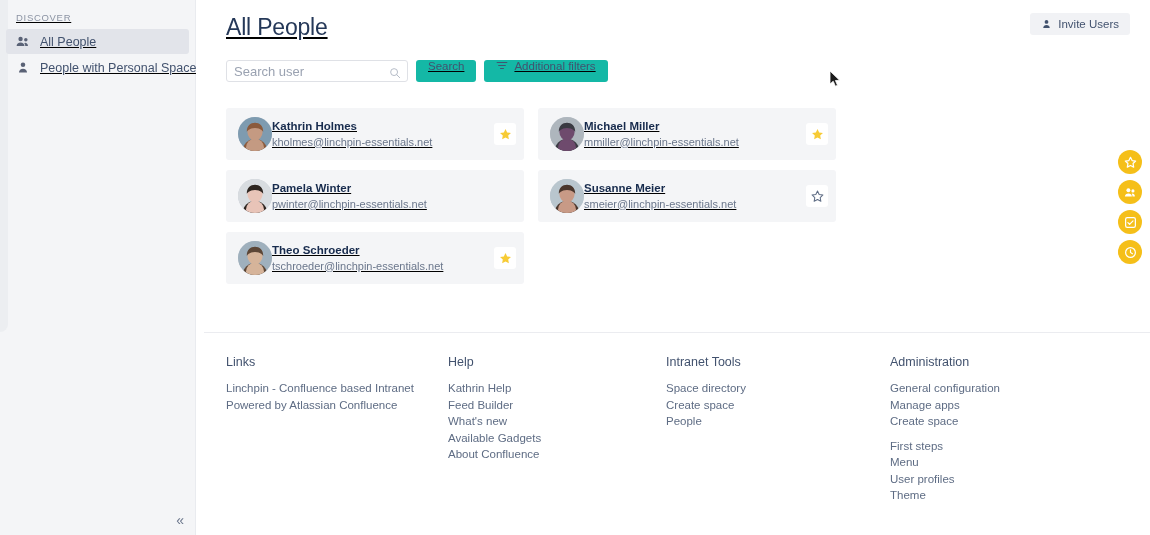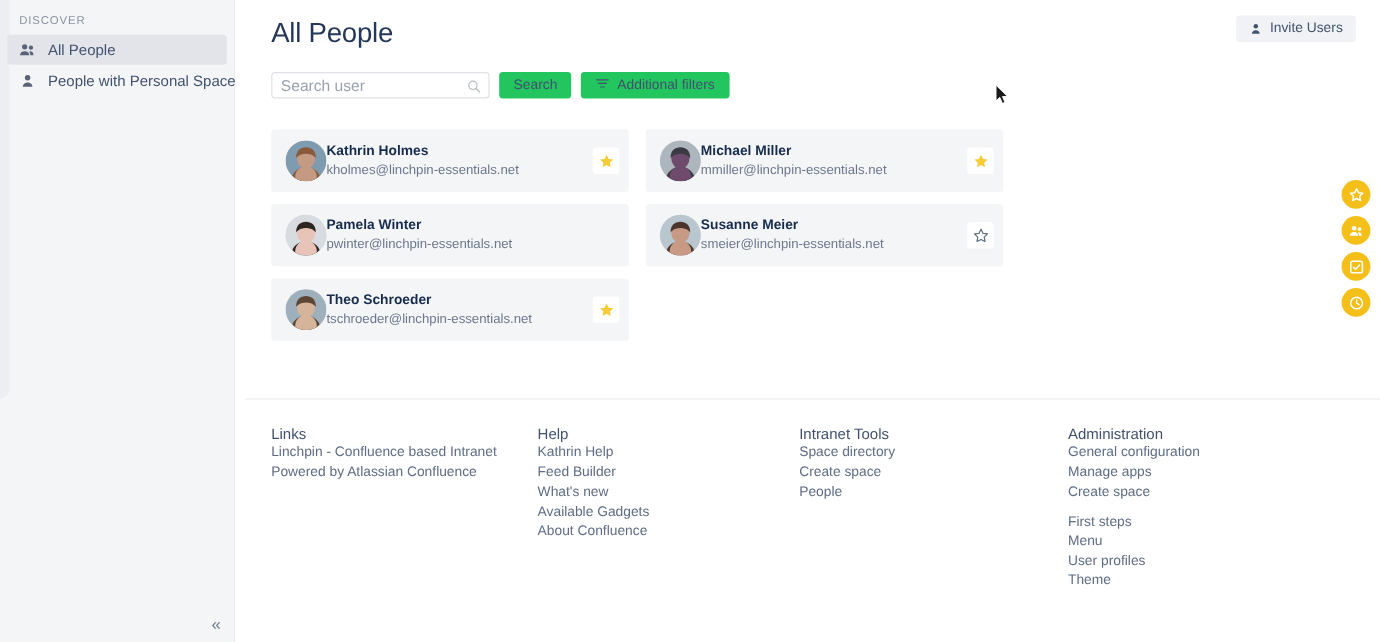--- a/index.html
+++ b/index.html
@@ -4,21 +4,21 @@
 <style>
   * { box-sizing: border-box; margin: 0; padding: 0; }
   html, body {
     width: 1150px; height: 535px;
     overflow: hidden;
     background: #ffffff;
     font-family: "Liberation Sans", sans-serif;
     -webkit-font-smoothing: antialiased;
   }
 
-  #app { position: relative; width: 1150px; height: 526px; display: flex; }
+  #app { position: relative; width: 1150px; height: 526px; display: flex; text-decoration: underline; }
 
   
   .sidebar {
     position: relative;
     width: 196px; height: 535px;
     background: #f4f5f7;
     flex: 0 0 196px;
     border-right: 1px solid #e9ebef;
   }
   .sidebar-scroll-edge {
@@ -120,28 +120,28 @@
     font-size: 13px;
     color: #42526e;
     font-family: "Liberation Sans", sans-serif;
   }
   .search-field input::placeholder { color: #9aa2b1; }
   .search-glass {
     position: absolute; right: 6px; top: 4px;
     color: #b3bac5;
   }
   .btn-flat {
-    background: #22c55e;
+    background: #14b8a6;
     border: none; border-radius: 3px;
     height: 22px;
     padding: 0 12px;
     font-size: 11.5px;
     color: #42526e;
     cursor: pointer;
-    display: inline-flex; align-items: center; gap: 6px;
+    display: inline-flex; gap: 6px;
     font-family: "Liberation Sans", sans-serif;
   }
 
   
   .people-grid {
     margin-top: 26px;
     display: grid;
     grid-template-columns: 298px 298px;
     column-gap: 14px;
     row-gap: 10px;
@@ -210,20 +210,21 @@
   }
   .footer-col { }
   .footer-col.c1 { width: 222px; }
   .footer-col.c2 { width: 218px; }
   .footer-col.c3 { width: 224px; }
   .footer-col.c4 { width: 200px; }
   .footer-title {
     font-size: 12.5px;
     color: #42526e;
     font-weight: 400;
+    margin-bottom: 11px;
   }
   .footer-link {
     display: block;
     font-size: 11.5px;
     color: #5e6c84;
     line-height: 16.5px;
     text-decoration: none;
     cursor: pointer;
   }
   .footer-gap { height: 8px; }

